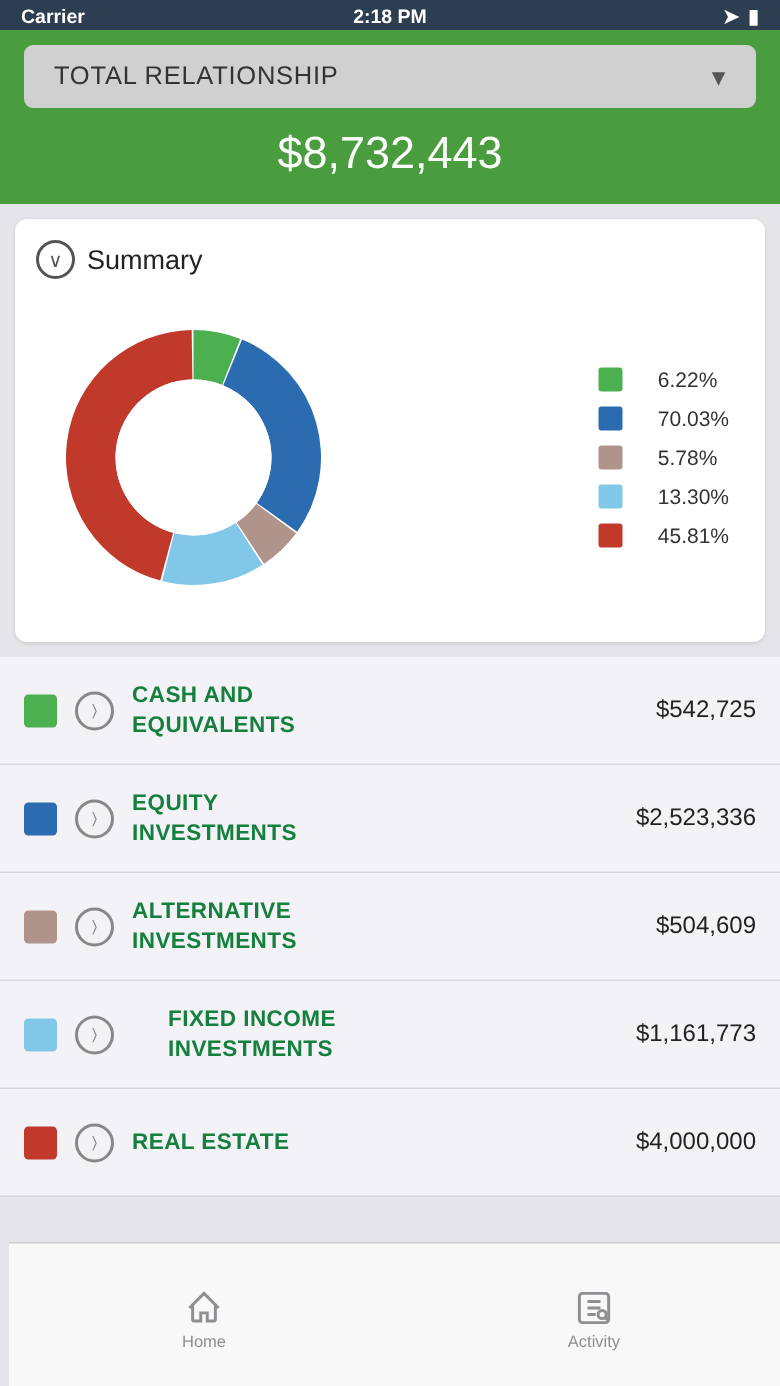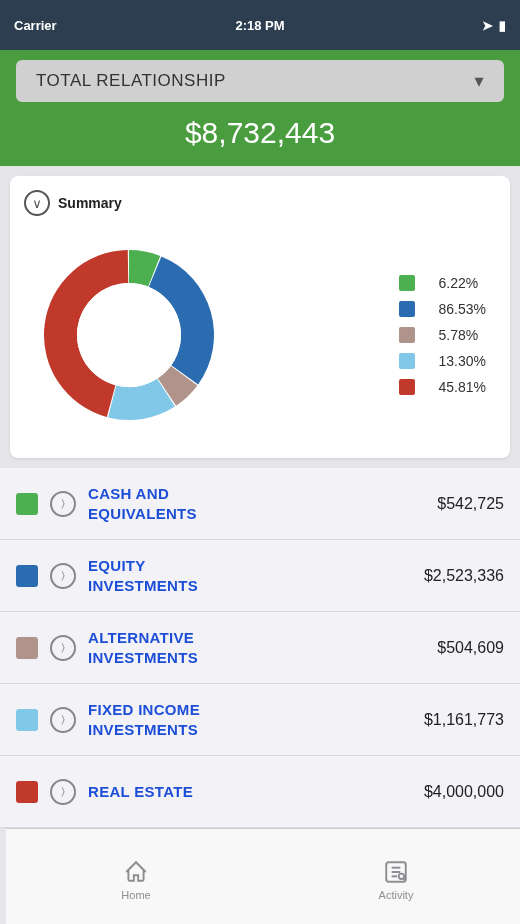--- a/index.html
+++ b/index.html
@@ -10,21 +10,21 @@
       font-family: -apple-system, 'Helvetica Neue', Arial, sans-serif;
       background: #e5e5ea;
       overflow: hidden;
       position: relative;
     }
 
     
     .status-bar {
       background: #2d3e50;
       color: white;
-      height: 50px;
+      height: 20px;
       display: flex;
       align-items: center;
       justify-content: space-between;
       padding: 0 14px;
       font-size: 13px;
       font-weight: 600;
     }
     .status-bar-center { position: absolute; left: 50%; transform: translateX(-50%); }
     .status-icons { display: flex; align-items: center; gap: 6px; }
 
@@ -70,21 +70,21 @@
       gap: 8px;
       margin-bottom: 14px;
     }
     .summary-header .chevron-circle {
       width: 26px; height: 26px;
       border: 2px solid #555;
       border-radius: 50%;
       display: flex; align-items: center; justify-content: center;
       font-size: 13px; color: #555;
     }
-    .summary-title { font-size: 14px; font-weight: 700; color: #222; }
+    .summary-title { font-size: 18px; font-weight: 400; color: #222; }
 
     .chart-area {
       display: flex;
       align-items: center;
       justify-content: space-between;
     }
 
     
     .donut-svg { flex-shrink: 0; }
 
@@ -114,21 +114,21 @@
       border-radius: 50%;
       display: flex; align-items: center; justify-content: center;
       font-size: 12px; color: #888;
       margin-right: 12px;
       flex-shrink: 0;
     }
     .category-name {
       flex: 1;
       font-size: 15px;
       font-weight: 600;
-      color: #1d4ed8;
+      color: #15803d;
       line-height: 1.3;
       text-transform: uppercase;
       letter-spacing: 0.3px;
     }
     .category-value {
       font-size: 16px;
       font-weight: 400;
       color: #222;
       margin-left: 8px;
     }
@@ -203,21 +203,21 @@
       <circle cx="105" cy="105" r="52" fill="white"></circle>
     </svg>
 
     <div class="legend">
       <div class="legend-item">
         <div class="legend-color" style="background:#4caf50;"></div>
         <span>6.22%</span>
       </div>
       <div class="legend-item">
         <div class="legend-color" style="background:#2b6cb0;"></div>
-        <span>86.53%</span>
+        <span>70.03%</span>
       </div>
       <div class="legend-item">
         <div class="legend-color" style="background:#b0938a;"></div>
         <span>5.78%</span>
       </div>
       <div class="legend-item">
         <div class="legend-color" style="background:#81c8e8;"></div>
         <span>13.30%</span>
       </div>
       <div class="legend-item">
@@ -254,21 +254,21 @@
       </div>
       <div class="category-name" style="white-space: pre-line;">ALTERNATIVE
 INVESTMENTS</div>
       <div class="category-value">$504,609</div>
     </div>
     <div class="category-item">
       <div class="category-color-box" style="background: rgb(129, 200, 232);"></div>
       <div class="category-chevron">
         <span style="font-size:11px;color:#888;">〉</span>
       </div>
-      <div class="category-name" style="white-space: pre-line;">FIXED INCOME
+      <div class="category-name" style="white-space: pre-line; margin-left: 24px;">FIXED INCOME
 INVESTMENTS</div>
       <div class="category-value">$1,161,773</div>
     </div>
     <div class="category-item">
       <div class="category-color-box" style="background: rgb(192, 57, 43);"></div>
       <div class="category-chevron">
         <span style="font-size:11px;color:#888;">〉</span>
       </div>
       <div class="category-name" style="white-space: pre-line;">REAL ESTATE</div>
       <div class="category-value">$4,000,000</div>

